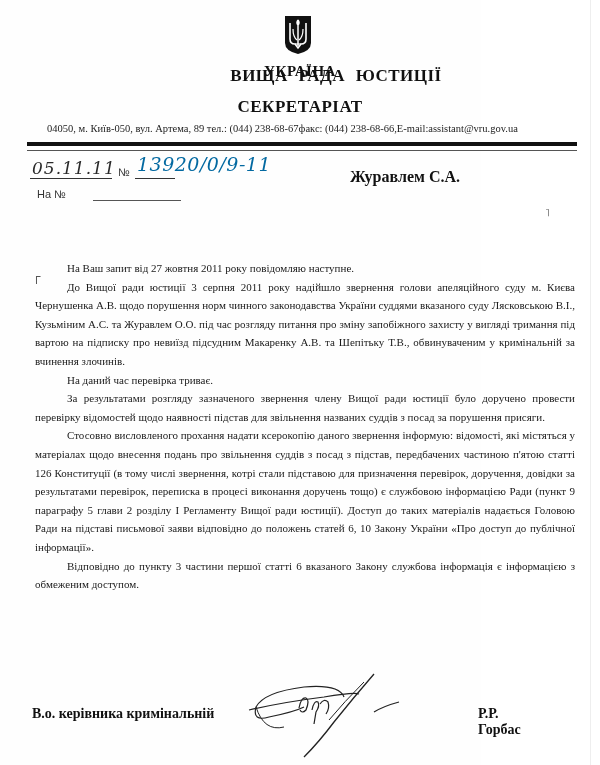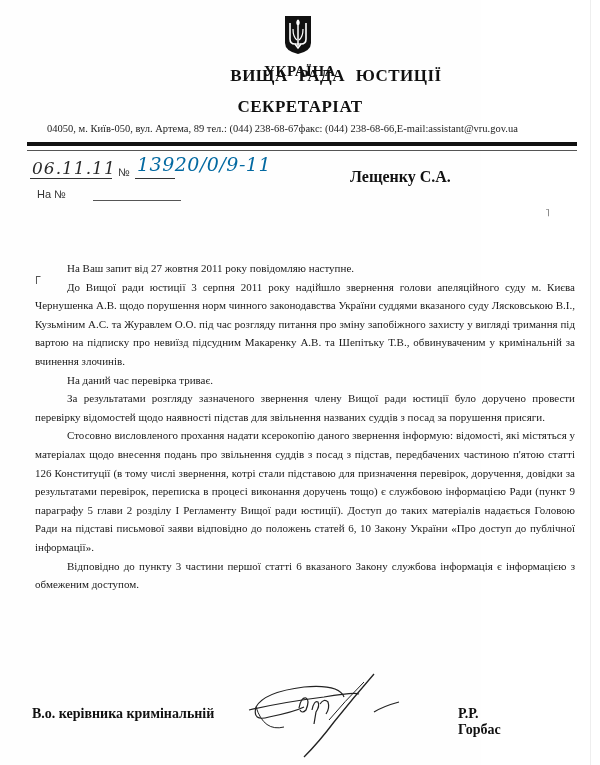--- a/index.html
+++ b/index.html
@@ -144,21 +144,21 @@
     }
     .signature-role {
       position: absolute;
       left: 32px; top: 706px;
       font-size: 14px;
       font-weight: bold;
       color: #111;
     }
     .signature-name {
       position: absolute;
-      left: 458px; top: 706px;
+      left: 478px; top: 706px;
       font-size: 14px;
       font-weight: bold;
       color: #111;
     }
     .signature-hand {
       position: absolute;
       left: 244px; top: 672px;
       width: 160px;
       height: 90px;
     }
@@ -184,31 +184,31 @@
 
   <div class="hdr-line hdr-country">УКРАЇНА</div>
   <div class="hdr-line hdr-org">ВИЩА  РАДА  ЮСТИЦІЇ</div>
   <div class="hdr-line hdr-dept">СЕКРЕТАРІАТ</div>
 
   <div class="address">04050, м. Київ-050, вул. Артема, 89 тел.: (044)  238-68-67факс: (044) 238-68-66,E-mail:assistant@vru.gov.ua</div>
 
   <div class="rule-thick"></div>
   <div class="rule-thin"></div>
 
-  <div class="date-hand">06.11.11</div>
+  <div class="date-hand">05.11.11</div>
   <div class="date-underline"></div>
 
   <div class="num-label">№</div>
   <div class="num-hand">13920/0/9-11</div>
   <div class="num-underline"></div>
 
   <div class="ref-label">На №</div>
   <div class="ref-underline"></div>
 
-  <div class="addressee">Лещенку С.А.</div>
+  <div class="addressee">Журавлем С.А.</div>
 
   <div class="corner-mark cm-right">˥</div>
   <div class="corner-mark cm-left">Г</div>
 
   <div class="body-text">
     <p class="para">На Ваш запит від 27 жовтня 2011 року повідомляю наступне.</p>
     <p class="para">До Вищої ради юстиції 3 серпня 2011 року надійшло звернення голови апеляційного суду м. Києва Чернушенка А.В. щодо порушення норм чинного законодавства України суддями вказаного суду Лясковською В.І., Кузьміним А.С. та Журавлем О.О. під час розгляду питання про зміну запобіжного захисту у вигляді тримання під вартою на підписку про невиїзд підсудним Макаренку А.В. та Шепітьку Т.В., обвинуваченим у кримінальній за вчинення злочинів.</p>
     <p class="para">На даний час перевірка триває.</p>
     <p class="para">За результатами розгляду зазначеного звернення члену Вищої ради юстиції було доручено провести перевірку відомостей щодо наявності підстав для звільнення названих суддів з посад за порушення присяги.</p>
     <p class="para">Стосовно висловленого прохання надати ксерокопію даного звернення інформую: відомості, які містяться у матеріалах щодо внесення подань про звільнення суддів з посад з підстав, передбачених частиною п'ятою статті 126 Конституції (в тому числі звернення, котрі стали підставою для призначення перевірок, доручення, довідки за результатами перевірок, переписка в процесі виконання доручень тощо) є службовою інформацією Ради (пункт 9 параграфу 5 глави 2 розділу I Регламенту Вищої ради юстиції). Доступ до таких матеріалів надається Головою Ради на підставі письмової заяви відповідно до положень статей 6, 10 Закону України «Про доступ до публічної інформації».</p>

